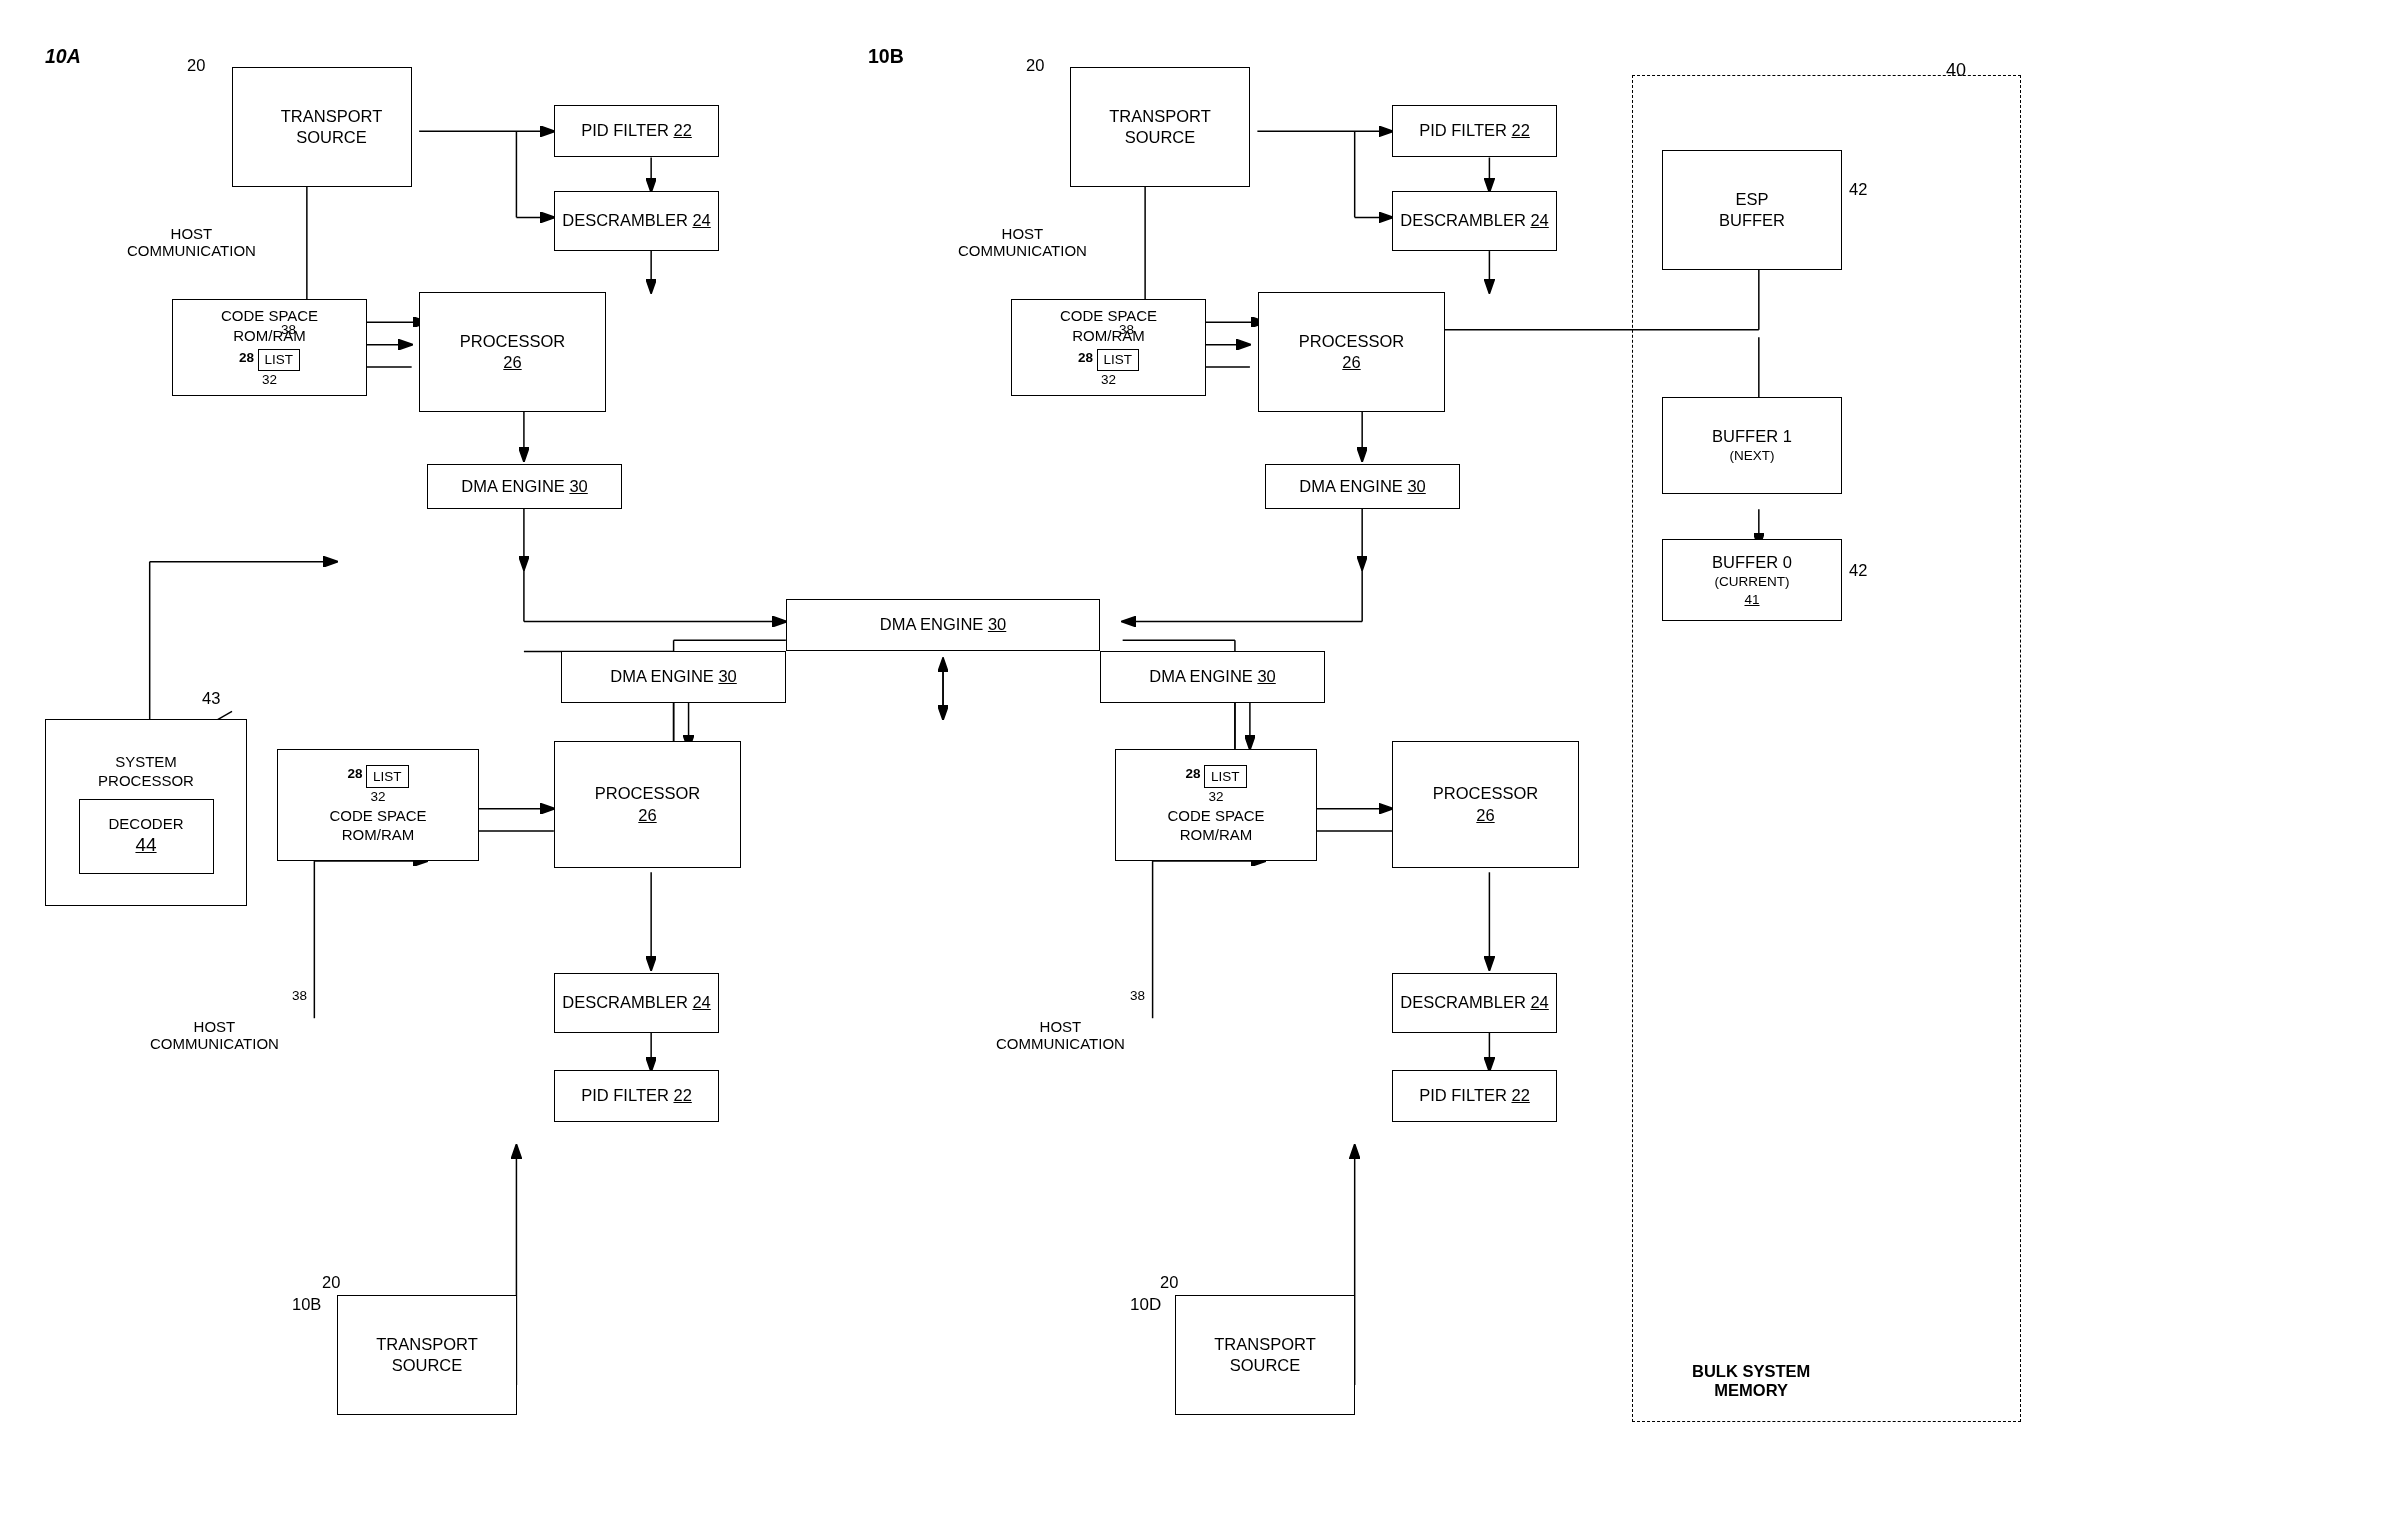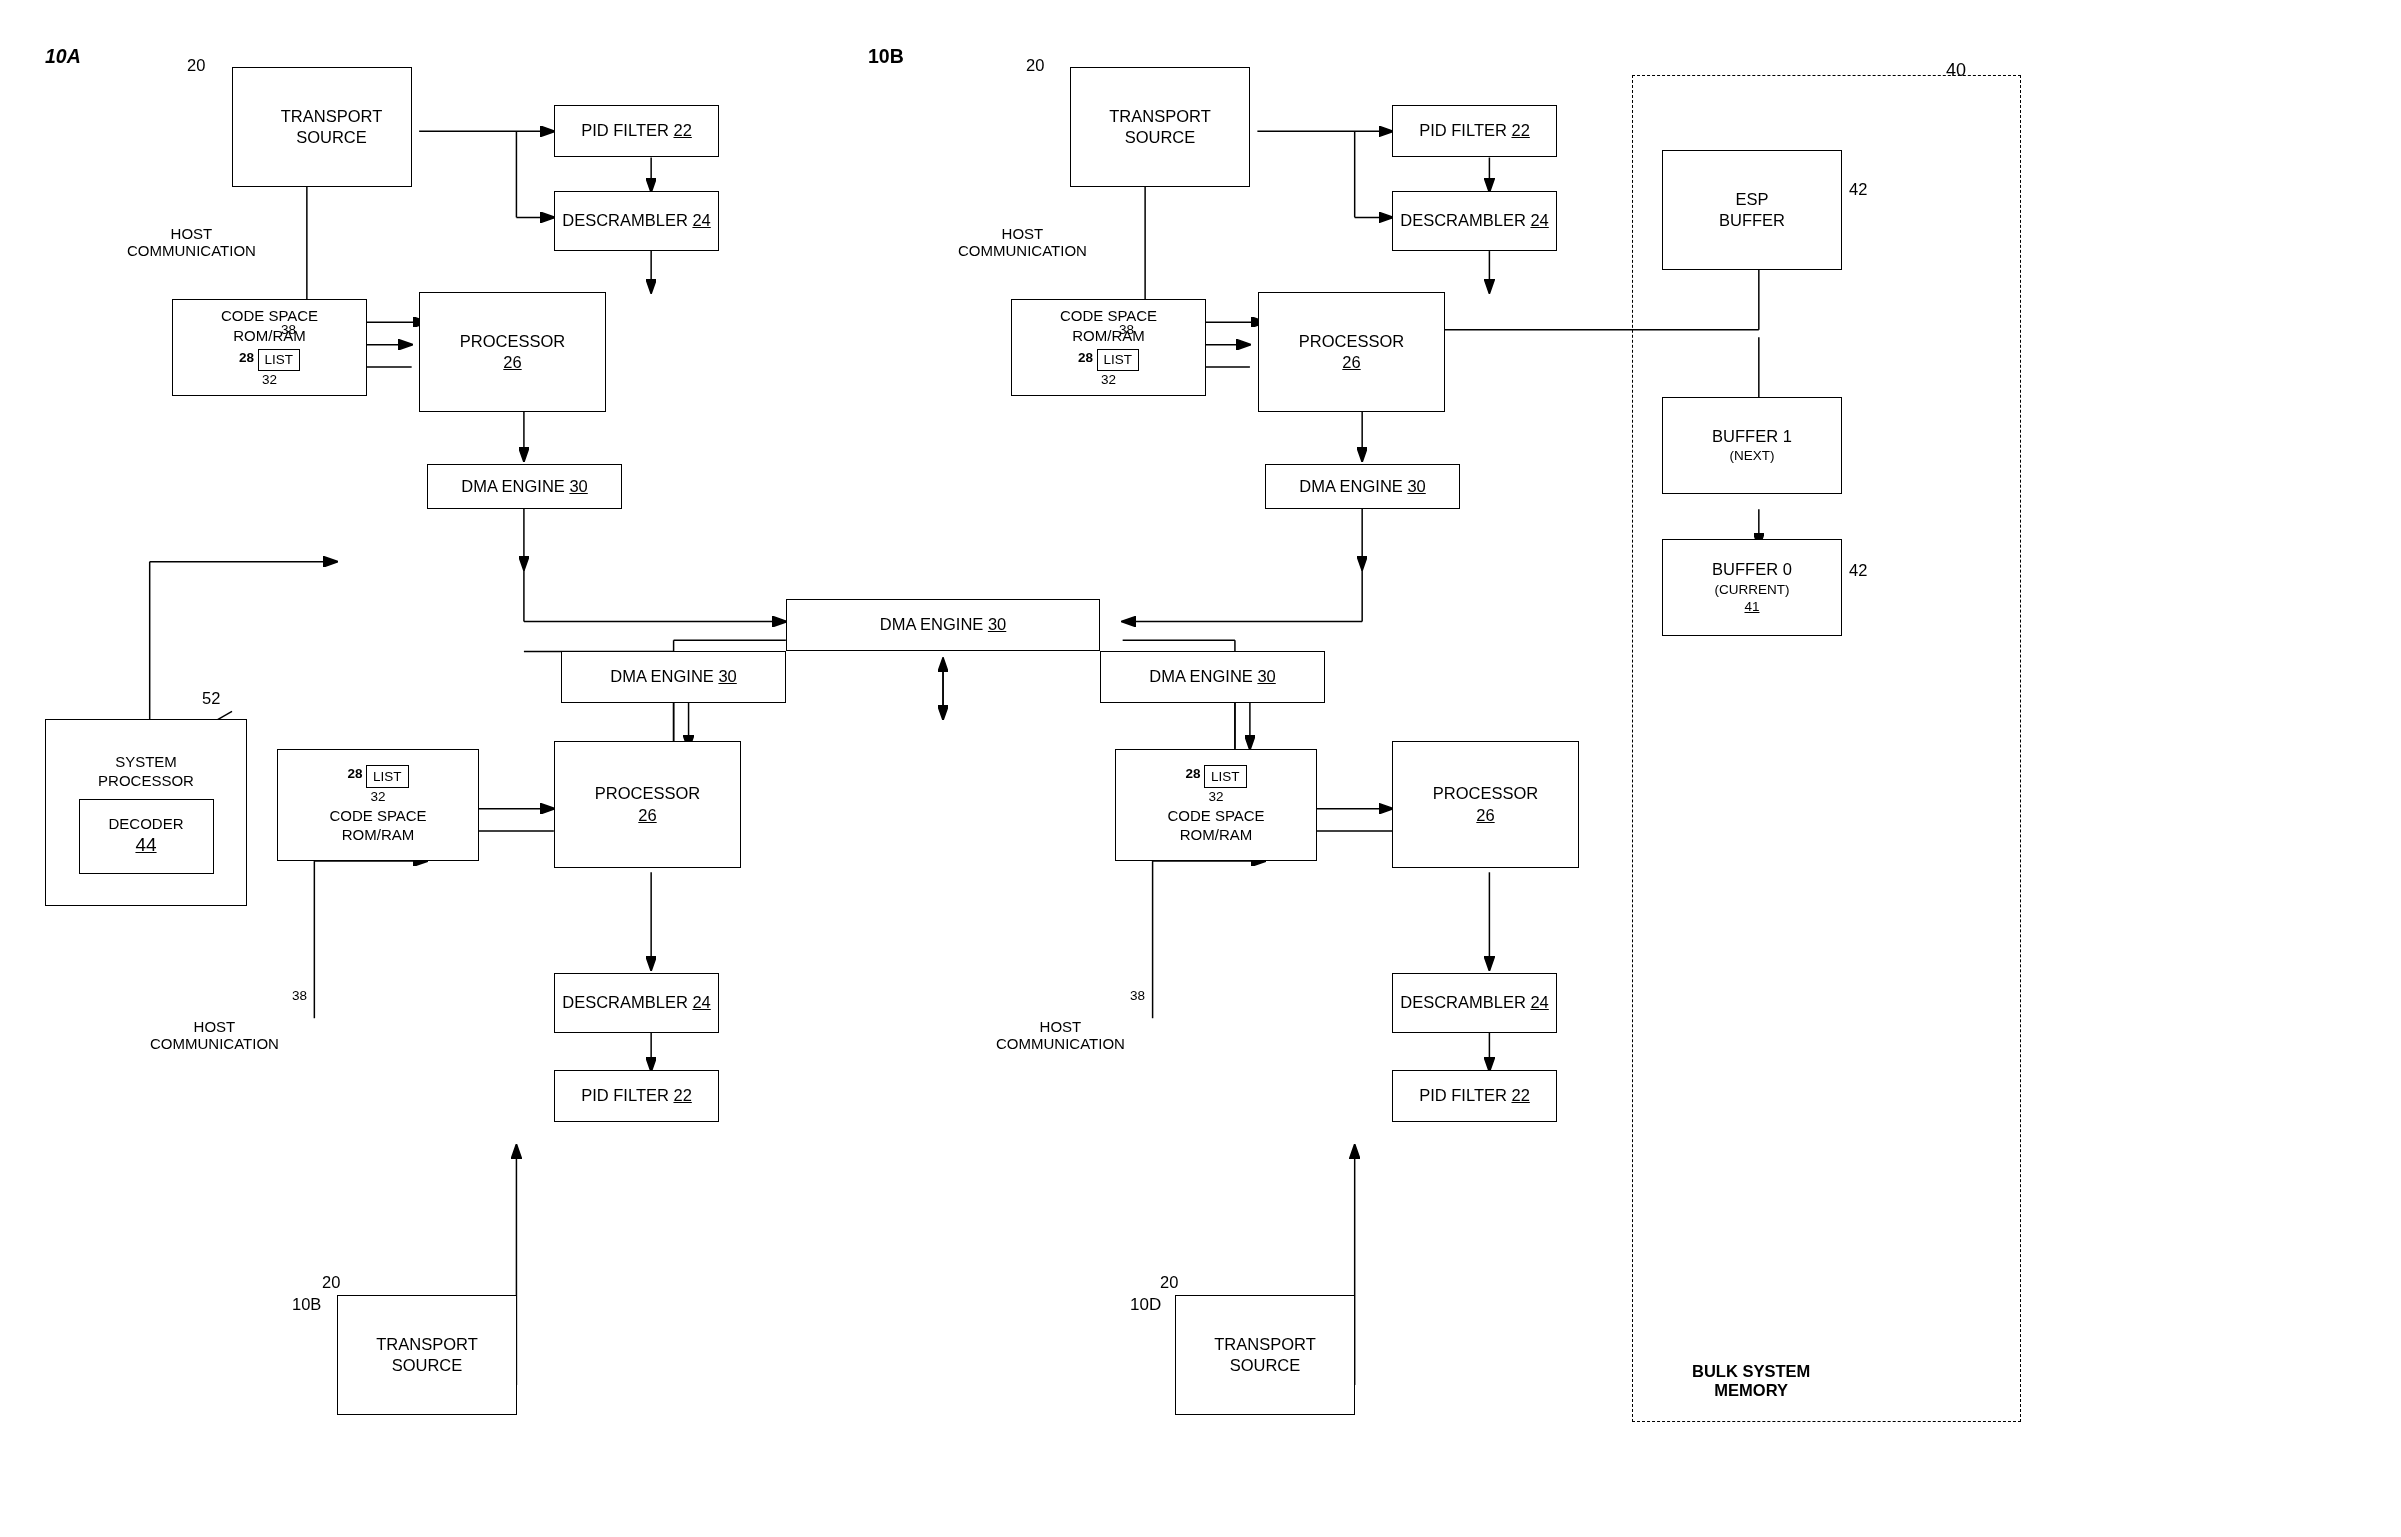--- a/index.html
+++ b/index.html
@@ -320,38 +320,38 @@
   <div class="label-text" style="left:1160px; top:1273px; font-size:16.5px;">20</div>
 
   <div class="box" style="left:45px; top:719px; width:202px; height:187px; flex-direction:column;">
     <div style="font-size:15px;">SYSTEM<br>PROCESSOR</div>
 
     <div class="box" style="position:relative; width:135px; height:75px; margin-top:8px; font-size:15px; flex-direction:column;">
       <div>DECODER</div>
       <div class="underline" style="font-size:19px;">44</div>
     </div>
   </div>
-  <div class="label-text" style="left:202px; top:689px; font-size:16.5px;">52</div>
+  <div class="label-text" style="left:202px; top:689px; font-size:16.5px;">43</div>
 
   <div class="dashed-box" style="left:1632px; top:75px; width:389px; height:1347px;"></div>
   <div class="label-text" style="left:1692px; top:1362px; font-size:16.5px; font-weight:bold;">BULK SYSTEM<br>MEMORY</div>
   <div class="label-text" style="left:1946px; top:60px; font-size:18px;">40</div>
 
   <div class="box" style="left:1662px; top:150px; width:180px; height:120px; flex-direction:column;">
     <div>ESP</div>
     <div>BUFFER</div>
   </div>
   <div class="label-text" style="left:1849px; top:180px; font-size:16.5px;">42</div>
 
   <div class="box" style="left:1662px; top:397px; width:180px; height:97px; flex-direction:column;">
     <div>BUFFER 1</div>
     <div style="font-size:13.5px;">(NEXT)</div>
   </div>
 
-  <div class="box" style="left:1662px; top:539px; width:180px; height:97px; flex-direction:column;">
+  <div class="box" style="left:1662px; top:539px; width:180px; height:82px; flex-direction:column;">
     <div>BUFFER 0</div>
     <div style="font-size:13.5px;">(CURRENT)</div>
     <div class="underline" style="font-size:13.5px;">41</div>
   </div>
   <div class="label-text" style="left:1849px; top:561px; font-size:16.5px;">42</div>
 
 </div>
 
 
 </body></html>

